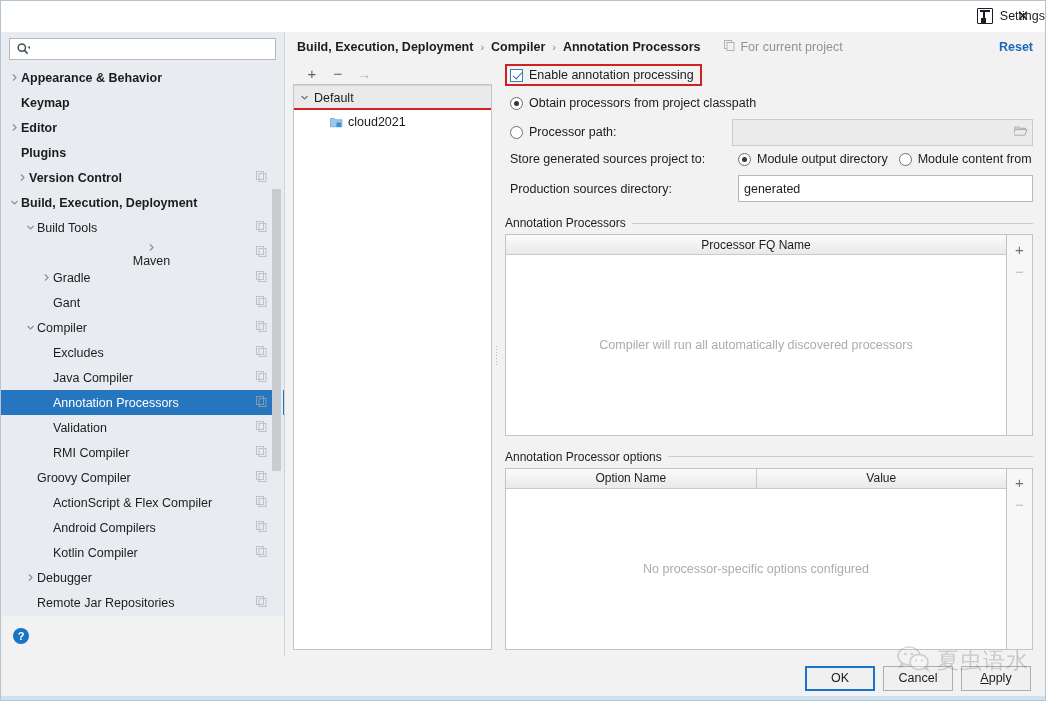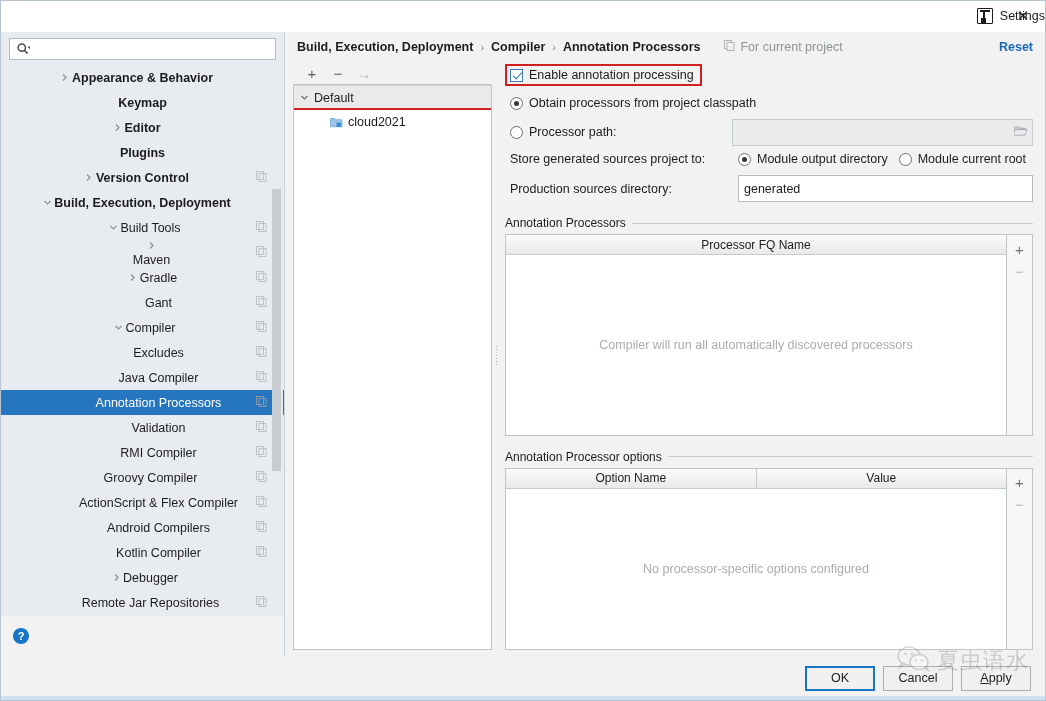--- a/index.html
+++ b/index.html
@@ -118,21 +118,20 @@
   }
   .tree-row {
     height: 25px;
     display: flex;
     align-items: center;
     position: relative;
     padding-right: 20px;
     box-sizing: border-box;
     cursor: default;
     white-space: nowrap;
-    justify-content: center;
   }
   .tree-row.selected {
     background: #2675bf;
     color: #ffffff;
   }
   .tree-row .chev {
     width: 14px;
     flex: 0 0 14px;
     display: flex;
     align-items: center;
@@ -559,21 +558,21 @@
               <svg width="9" height="9" viewBox="0 0 9 9">
                 <path d="M3 1.5 L6 4.5 L3 7.5" fill="none" stroke="#8a9199" stroke-width="1.2"></path>
               </svg>
             </span>
             <span class="label">Editor</span>
           </div>
           <div class="tree-row bold" style="padding-left: 6px;">
             <span class="chev"></span>
             <span class="label">Plugins</span>
           </div>
-          <div class="tree-row bold" style="padding-left: 6px;">
+          <div class="tree-row bold" style="padding-left: 6px; margin-left: 8px;">
             <span class="chev">
               <svg width="9" height="9" viewBox="0 0 9 9">
                 <path d="M3 1.5 L6 4.5 L3 7.5" fill="none" stroke="#8a9199" stroke-width="1.2"></path>
               </svg>
             </span>
             <span class="label">Version Control</span>
             <span class="copy-ic"><svg width="11" height="11" viewBox="0 0 11 11">
                 <rect x="0.5" y="0.5" width="7" height="8" fill="none" stroke="#9aa0a6" stroke-width="1"></rect>
                 <rect x="3" y="2.5" width="7" height="8" fill="none" stroke="#9aa0a6" stroke-width="1"></rect>
               </svg></span>
@@ -823,21 +822,21 @@
                 </svg>
               </span>
             </div>
           </div>
 
           <div class="grid-row" style="padding-left:5px;">
             <span class="grid-label">Store generated sources project to:</span>
             <div class="rb on"></div>
             <span class="lbl">Module output directory</span>
             <div class="rb" style="margin-left:11px;"></div>
-            <span class="lbl">Module current root</span>
+            <span class="lbl">Module content from</span>
           </div>
 
           <div class="grid-row" style="padding-left:5px;">
             <span class="grid-label">Production sources directory:</span>
             <div class="field" style="flex:1;">
               <span class="val">generated</span>
             </div>
           </div>
 
 

